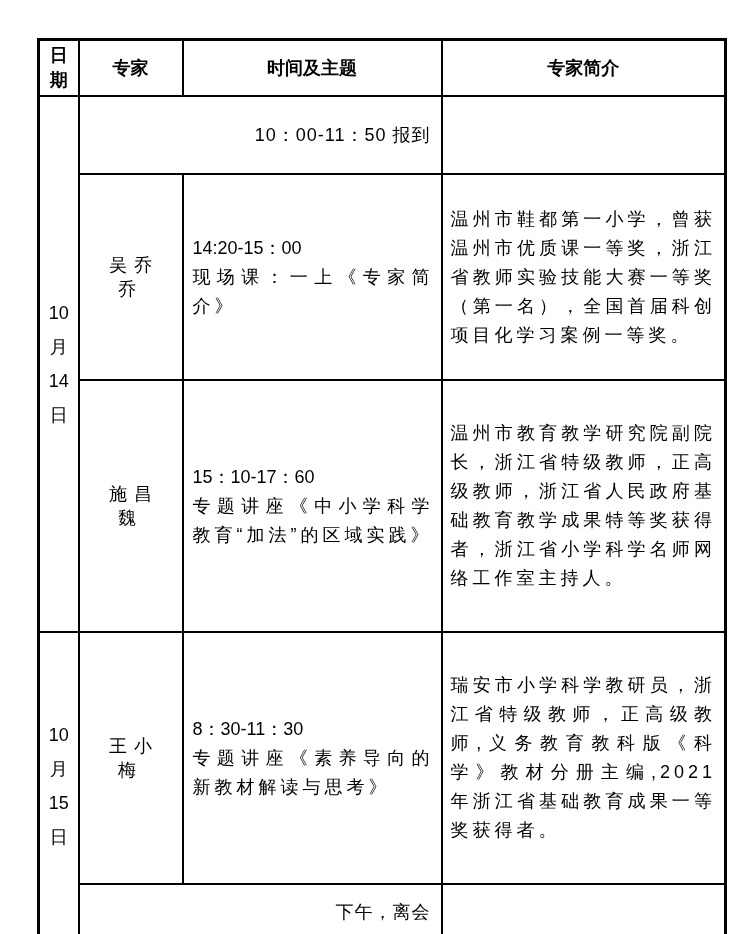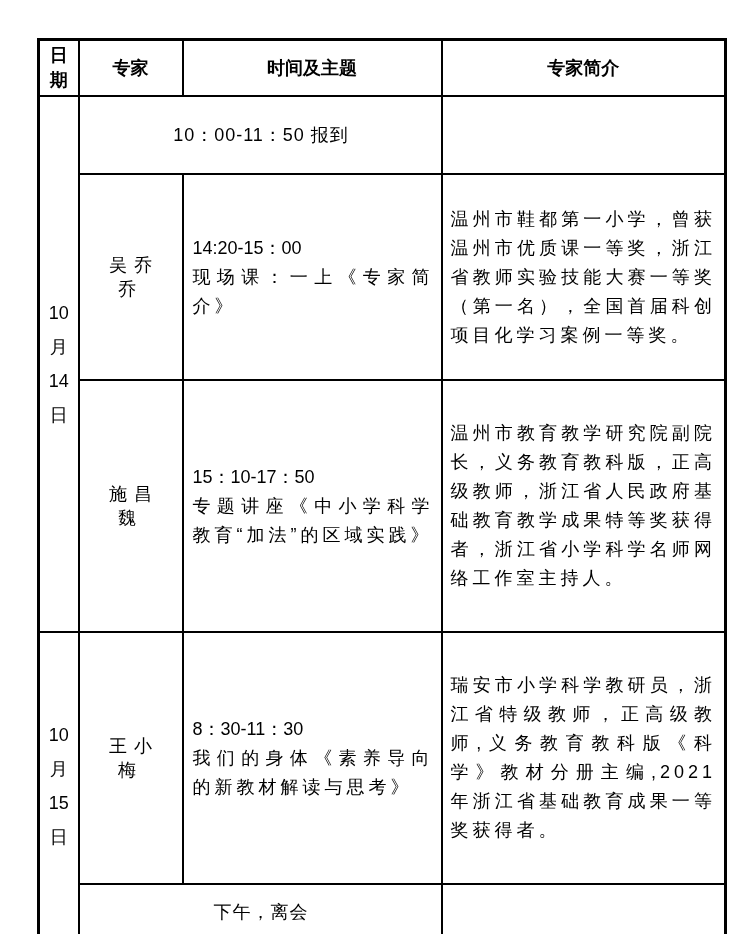--- a/index.html
+++ b/index.html
@@ -68,21 +68,21 @@
     line-height: 29px;
     letter-spacing: 0;
   }
   .tt-topic {
     line-height: 29px;
     letter-spacing: 4px;
     text-align: justify;
   }
   .merged-cell {
     vertical-align: middle;
-    text-align: center;
+    text-align: right;
     padding: 0 10px 0 12px;
     letter-spacing: 1px;
   }
   .intro-cell {
     vertical-align: middle;
     text-align: justify;
     line-height: 29px;
     letter-spacing: 4px;
     padding: 24px 8px;
   }
@@ -121,35 +121,35 @@
         <td class="tt-cell">
           <div class="tt-time">14:20-15：00</div>
           <div class="tt-topic">现场课：一上《专家简介》</div>
         </td>
         <td class="intro-cell">温州市鞋都第一小学，曾获温州市优质课一等奖，浙江省教师实验技能大赛一等奖（第一名），全国首届科创项目化学习案例一等奖。</td>
       </tr>
 
       <tr class="h-r3">
         <td class="name-cell">施昌魏</td>
         <td class="tt-cell">
-          <div class="tt-time">15：10-17：50</div>
+          <div class="tt-time">15：10-17：60</div>
           <div class="tt-topic">专题讲座《中小学科学教育“加法”的区域实践》</div>
         </td>
-        <td class="intro-cell">温州市教育教学研究院副院长，义务教育教科版，正高级教师，浙江省人民政府基础教育教学成果特等奖获得者，浙江省小学科学名师网络工作室主持人。</td>
+        <td class="intro-cell">温州市教育教学研究院副院长，浙江省特级教师，正高级教师，浙江省人民政府基础教育教学成果特等奖获得者，浙江省小学科学名师网络工作室主持人。</td>
       </tr>
 
       <tr class="h-r4">
         <td class="date-cell" rowspan="2">10
 月
 15
 日</td>
         <td class="name-cell">王小梅</td>
         <td class="tt-cell">
           <div class="tt-time">8：30-11：30</div>
-          <div class="tt-topic">我们的身体《素养导向的新教材解读与思考》</div>
+          <div class="tt-topic">专题讲座《素养导向的新教材解读与思考》</div>
         </td>
         <td class="intro-cell">瑞安市小学科学教研员，浙江省特级教师，正高级教师,义务教育教科版《科学》教材分册主编,2021 年浙江省基础教育成果一等奖获得者。</td>
       </tr>
 
       <tr class="h-r5">
         <td class="merged-cell" colspan="2">下午，离会</td>
         <td class="empty-cell"></td>
       </tr>
     </tbody>
   </table>

